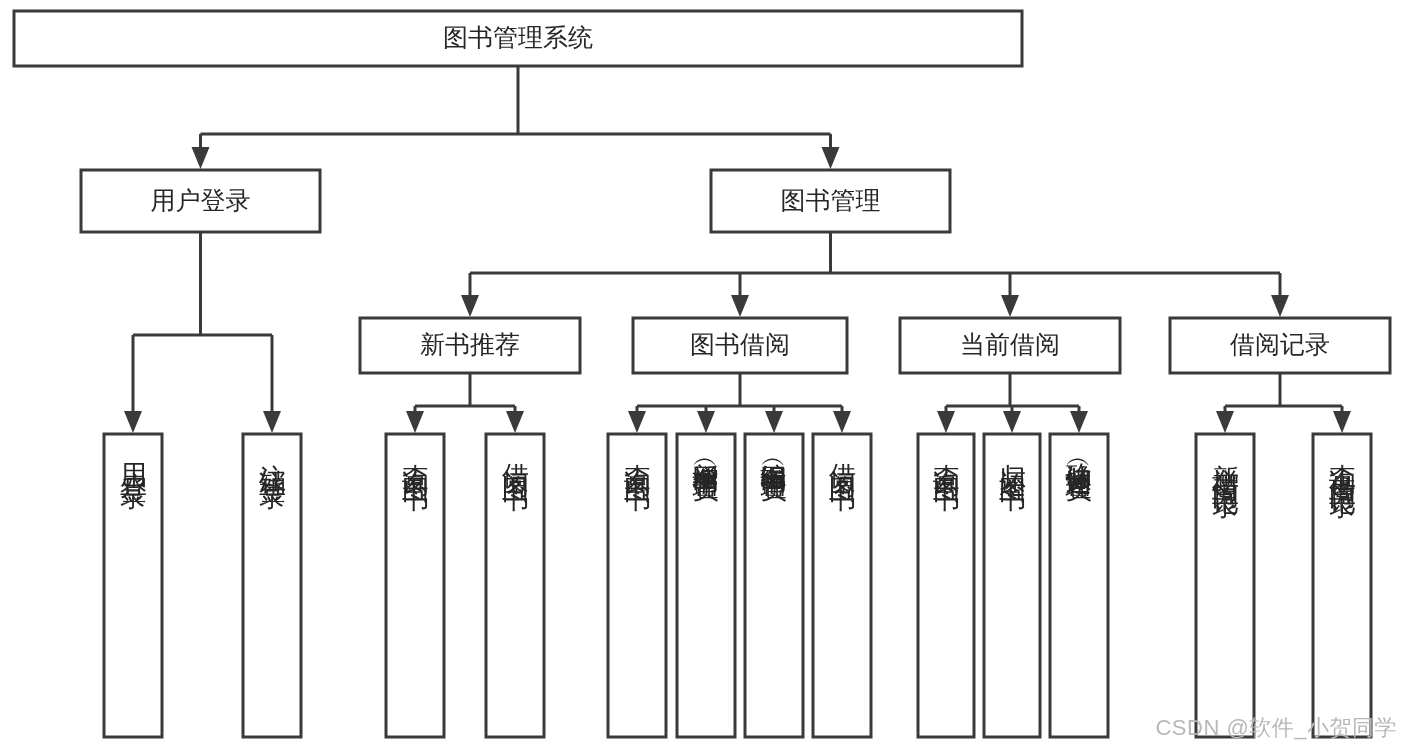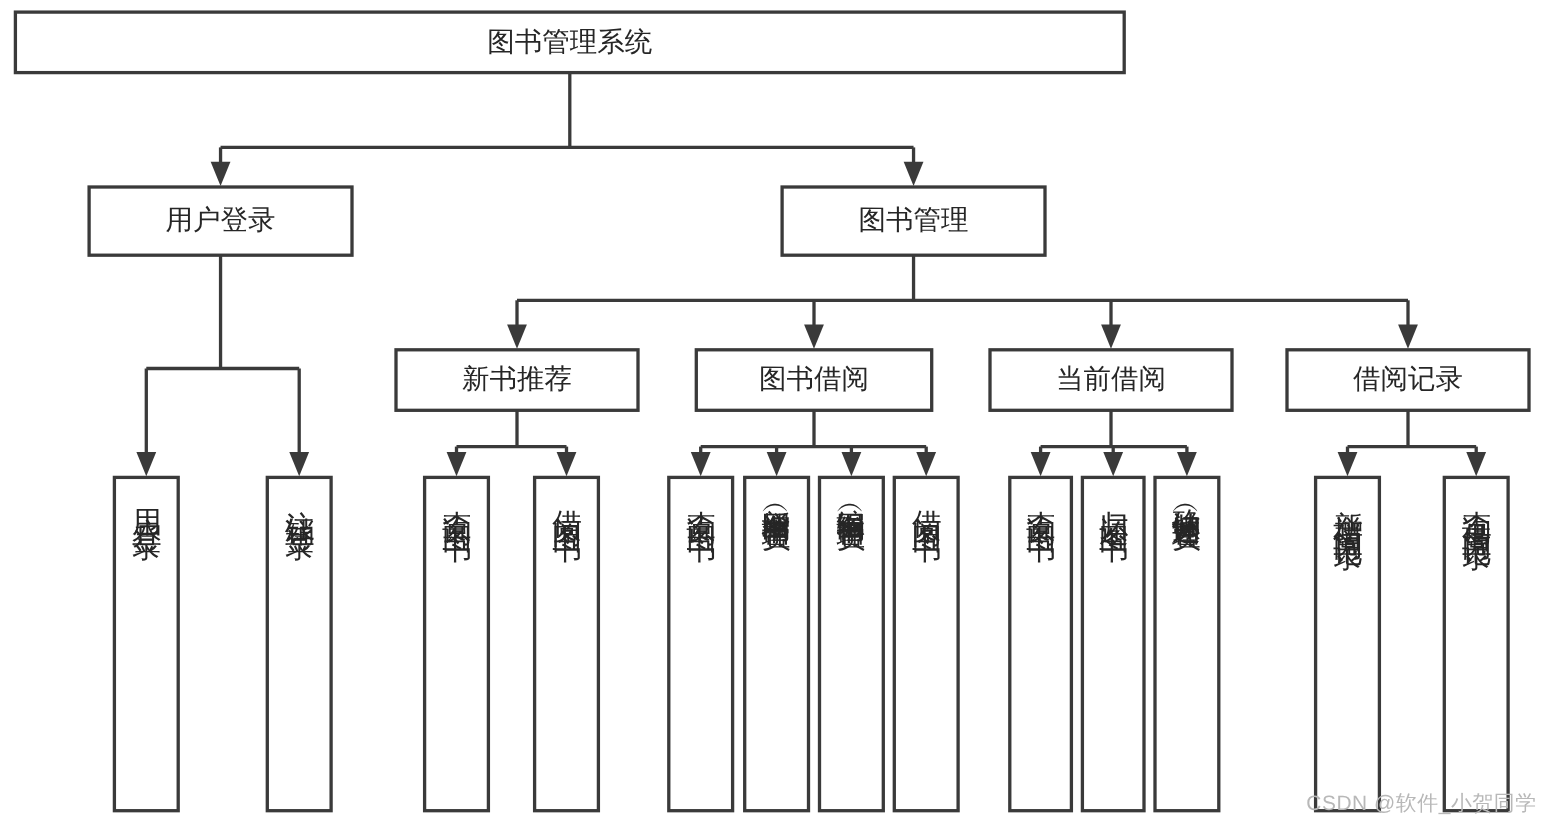--- a/index.html
+++ b/index.html
@@ -68,21 +68,21 @@
     letter-spacing: 7px;
     color: #262626;
     white-space: nowrap;
     text-align: start;
   }
   .watermark {
     position: absolute;
     right: 8px;
     bottom: 4px;
     font-family: "Liberation Sans", "DejaVu Sans", sans-serif;
-    font-size: 19px;
+    font-size: 22px;
     color: #b8b8b8;
     letter-spacing: 0.5px;
     user-select: none;
   }
 </style>
 </head>
 <body>
 
 <div id="diagram-root">
   <svg class="flow" viewBox="0 0 1405 747" xmlns="http://www.w3.org/2000/svg">

